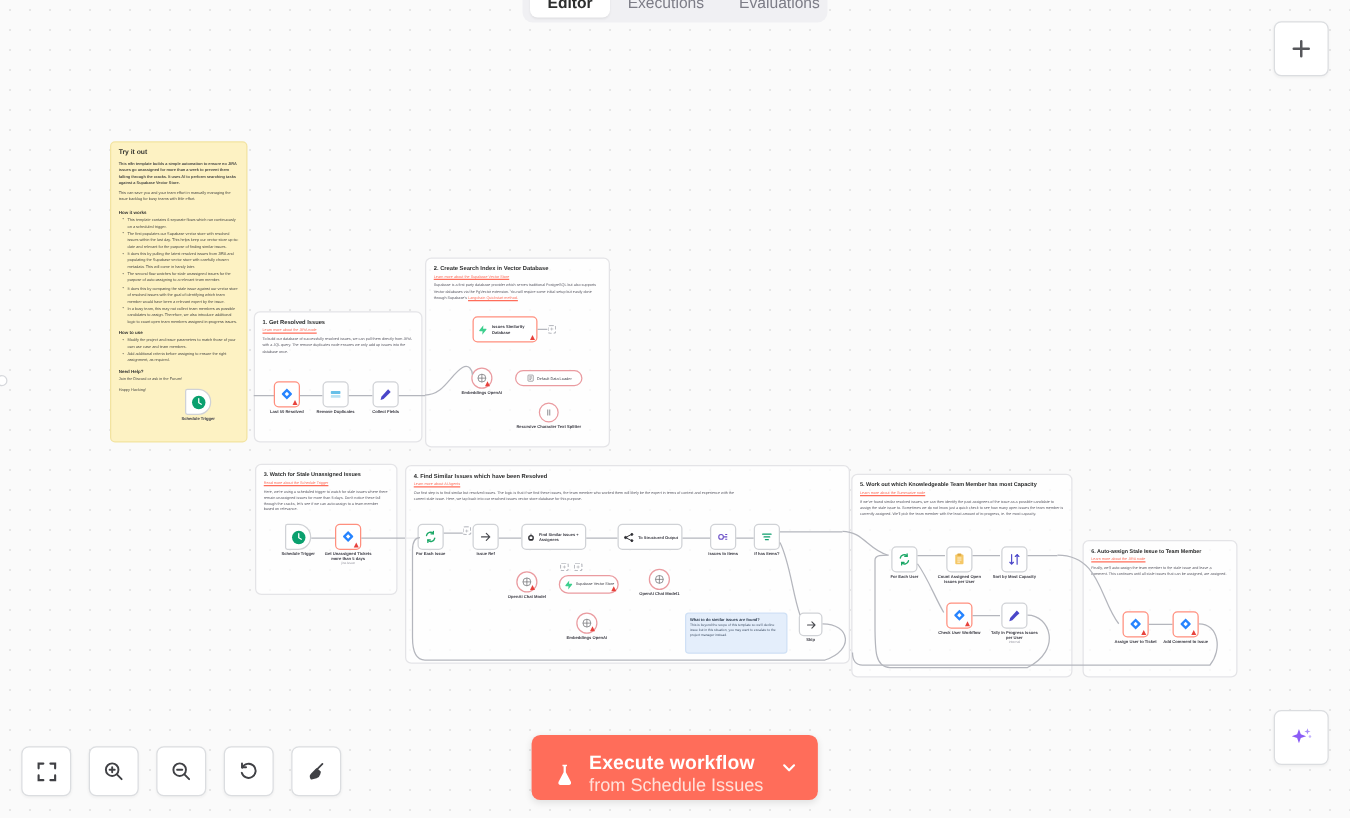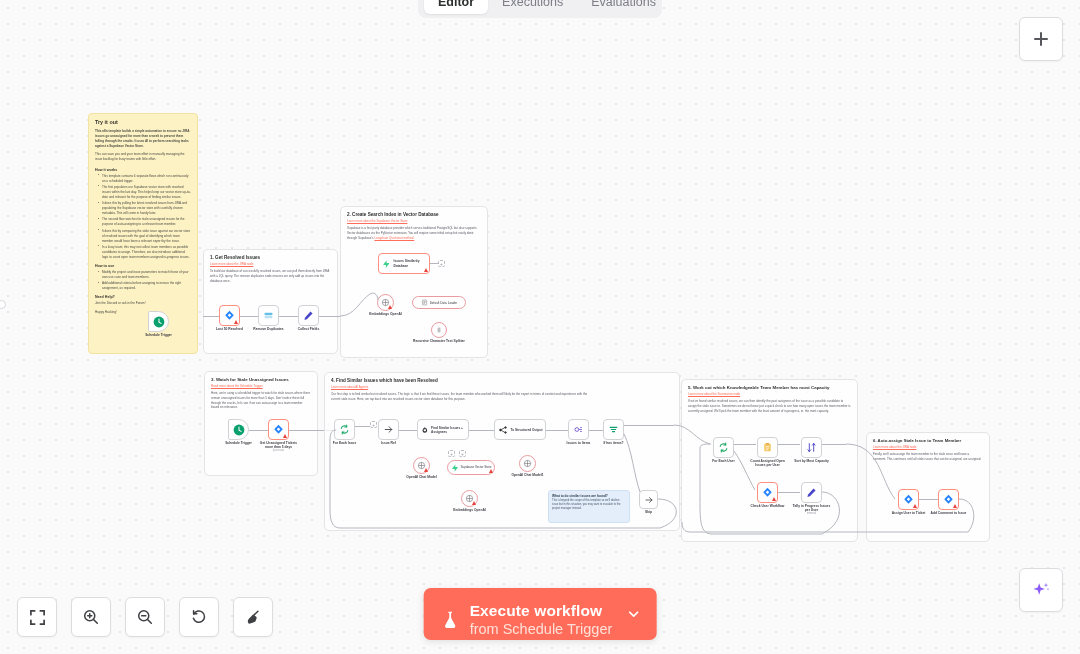--- a/index.html
+++ b/index.html
@@ -182,21 +182,21 @@
   </div>
 </div>
 
 <div id="execute-bar">
   <div id="execute-main">
     <svg width="17" height="20" viewBox="0 0 18 22">
       <path d="M7 2h4v1.4H10v5.2l4.4 8.3c.7 1.3-.2 2.9-1.7 2.9H5.3c-1.5 0-2.4-1.6-1.7-2.9L8 8.6V3.4H7z" fill="#fff"></path>
     </svg>
     <div id="execute-labels">
       <span class="l1">Execute workflow</span>
-      <span class="l2">from Schedule Trigger</span>
+      <span class="l2">from Schedule Issues</span>
     </div>
   </div>
   <div id="execute-caret">
     <svg width="14" height="14" viewBox="0 0 16 16" fill="none" stroke="#fff" stroke-width="2" stroke-linecap="round" stroke-linejoin="round">
       <path d="M3.5 6 8 10.5 12.5 6"></path>
     </svg>
   </div>
 </div>
 
 <div class="sticky" id="sticky-main" style="left:88px; top:113px; width:110px; height:241px; padding:5px 6px;">

